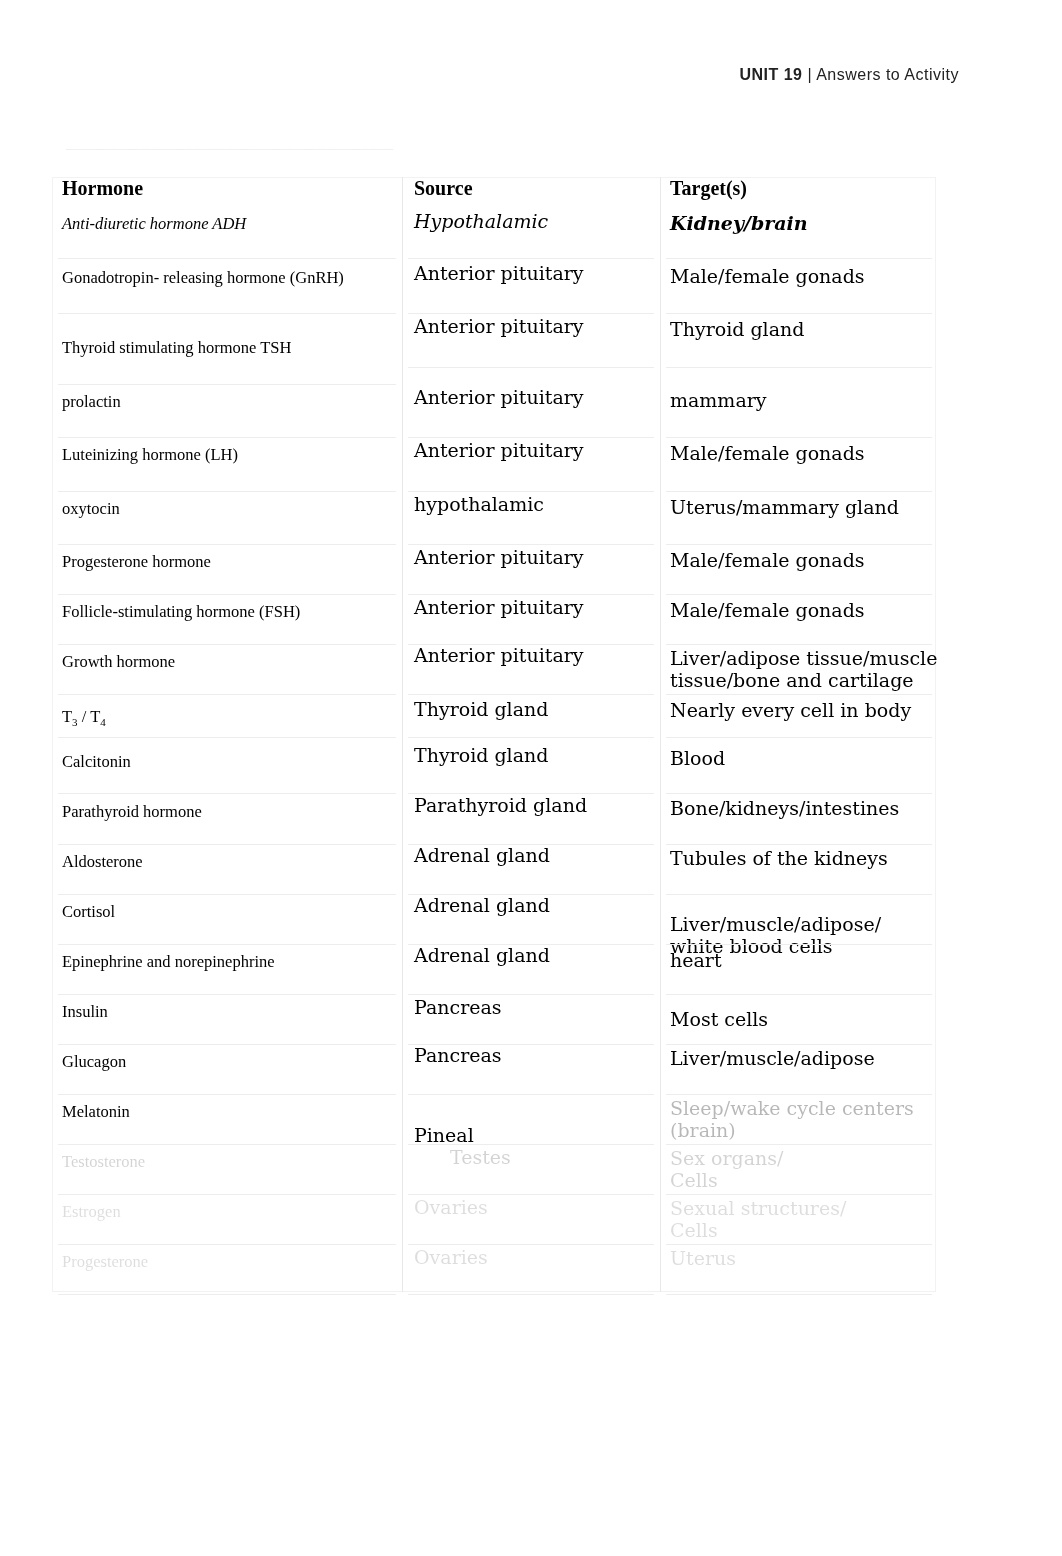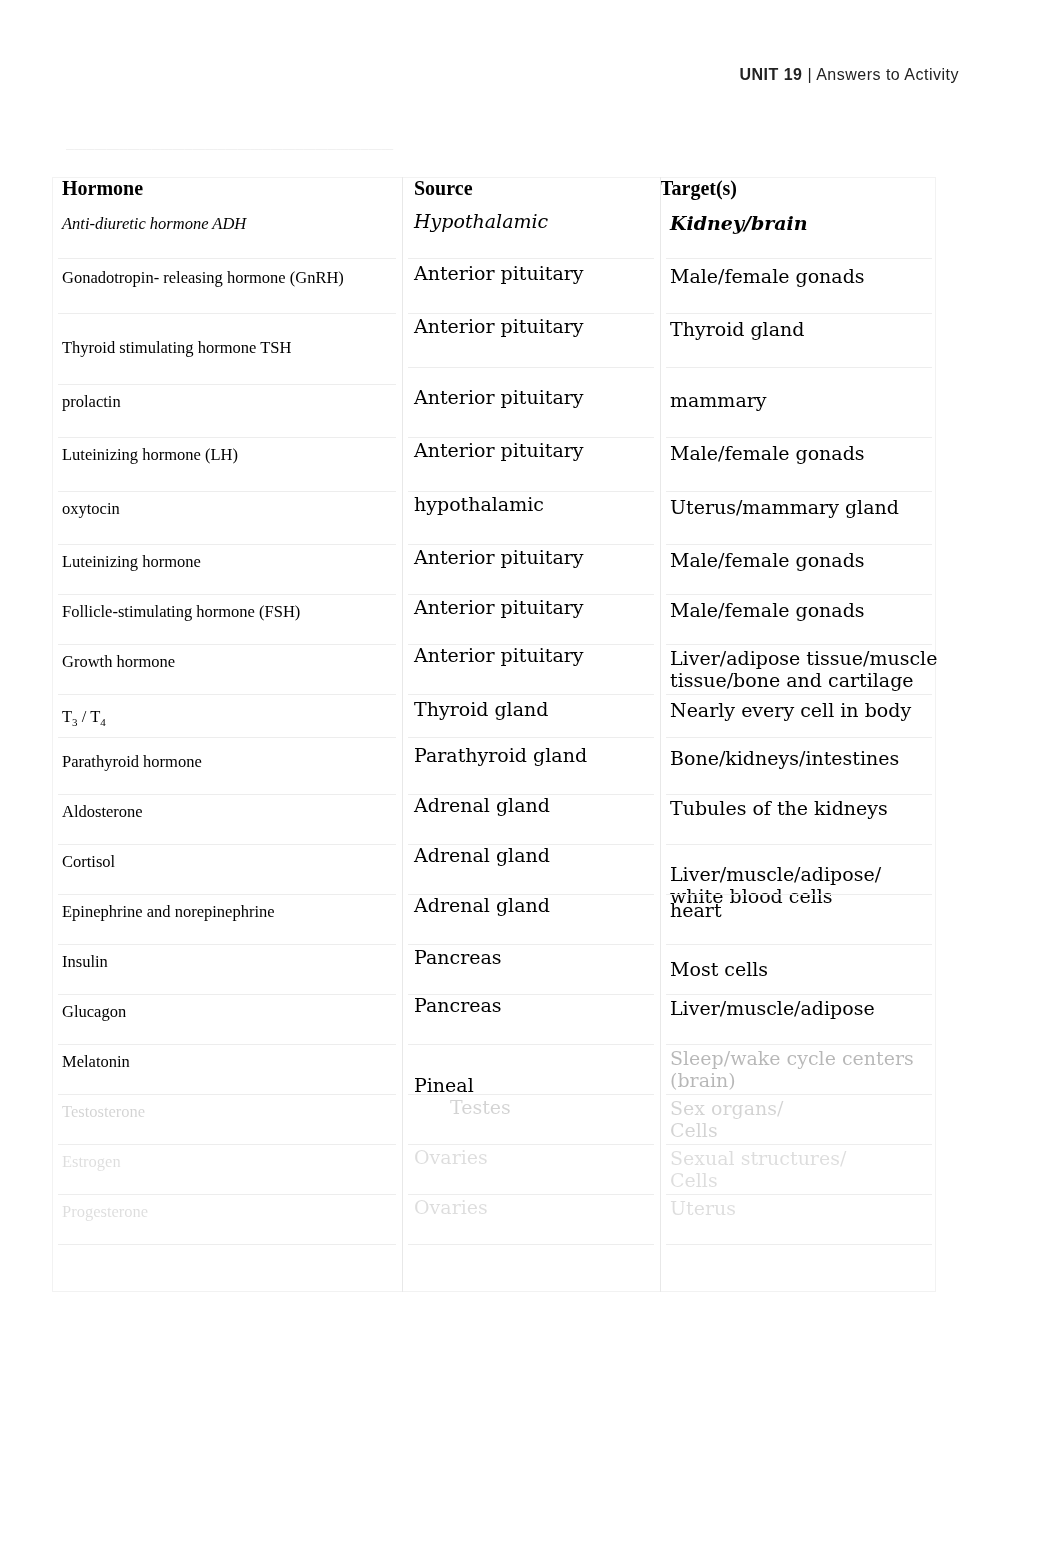--- a/index.html
+++ b/index.html
@@ -65,21 +65,21 @@
   .hdr-row th {
     height: 34px;
     padding-top: 23px;
     font-family: "Liberation Serif", serif;
     font-weight: bold;
     font-size: 20px;
     text-align: left;
   }
   .hdr-row th.c1i { padding-left: 10px; }
   .hdr-row th.c2i { padding-left: 12px; }
-  .hdr-row th.c3i { }
+  .hdr-row th.c3i { padding-left: 10px; }
 
   .row td {
     height: 50px;
   }
   .cell {
     position: relative;
     height: 50px;
   }
   .cell .txt {
     position: absolute;
@@ -278,21 +278,21 @@
           <td>
             <div class="cell col3" style="height: 53px;">
               <div class="txt" style="top: 5px;">Uterus/mammary gland</div>
               <div class="hline" style="top: 52px; left: 6px; right: 6px;"></div>
             </div>
           </td>
         </tr>
         <tr class="row">
           <td>
             <div class="cell col1" style="height: 50px;">
-              <div class="txt" style="top: 7px;">Luteinizing  hormone</div>
+              <div class="txt" style="top: 7px;">Progesterone  hormone</div>
               <div class="hline" style="top: 49px; left: 6px; right: 6px;"></div>
             </div>
           </td>
           <td>
             <div class="cell col2" style="height: 50px;">
               <div class="txt" style="top: 2px;">Anterior pituitary</div>
               <div class="hline" style="top: 49px; left: 6px; right: 6px;"></div>
             </div>
           </td>
           <td>
@@ -353,20 +353,40 @@
           <td>
             <div class="cell col2" style="height: 43px;">
               <div class="txt" style="top: 4px;">Thyroid gland</div>
               <div class="hline" style="top: 42px; left: 6px; right: 6px;"></div>
             </div>
           </td>
           <td>
             <div class="cell col3" style="height: 43px;">
               <div class="txt" style="top: 5px;">Nearly every cell in body</div>
               <div class="hline" style="top: 42px; left: 6px; right: 6px;"></div>
+            </div>
+          </td>
+        </tr>
+        <tr class="row">
+          <td>
+            <div class="cell col1" style="height: 49px;">
+              <div class="txt" style="top: 7px;">Calcitonin</div>
+              <div class="hline" style="top: 48px; left: 6px; right: 6px;"></div>
+            </div>
+          </td>
+          <td>
+            <div class="cell col2" style="height: 49px;">
+              <div class="txt" style="top: 0px;">Thyroid gland</div>
+              <div class="hline" style="top: 48px; left: 6px; right: 6px;"></div>
+            </div>
+          </td>
+          <td>
+            <div class="cell col3" style="height: 49px;">
+              <div class="txt" style="top: 3px;">Blood</div>
+              <div class="hline" style="top: 48px; left: 6px; right: 6px;"></div>
             </div>
           </td>
         </tr>
         <tr class="row">
           <td>
             <div class="cell col1" style="height: 50px;">
               <div class="txt" style="top: 7px;">Parathyroid  hormone</div>
               <div class="hline" style="top: 49px; left: 6px; right: 6px;"></div>
             </div>
           </td>

